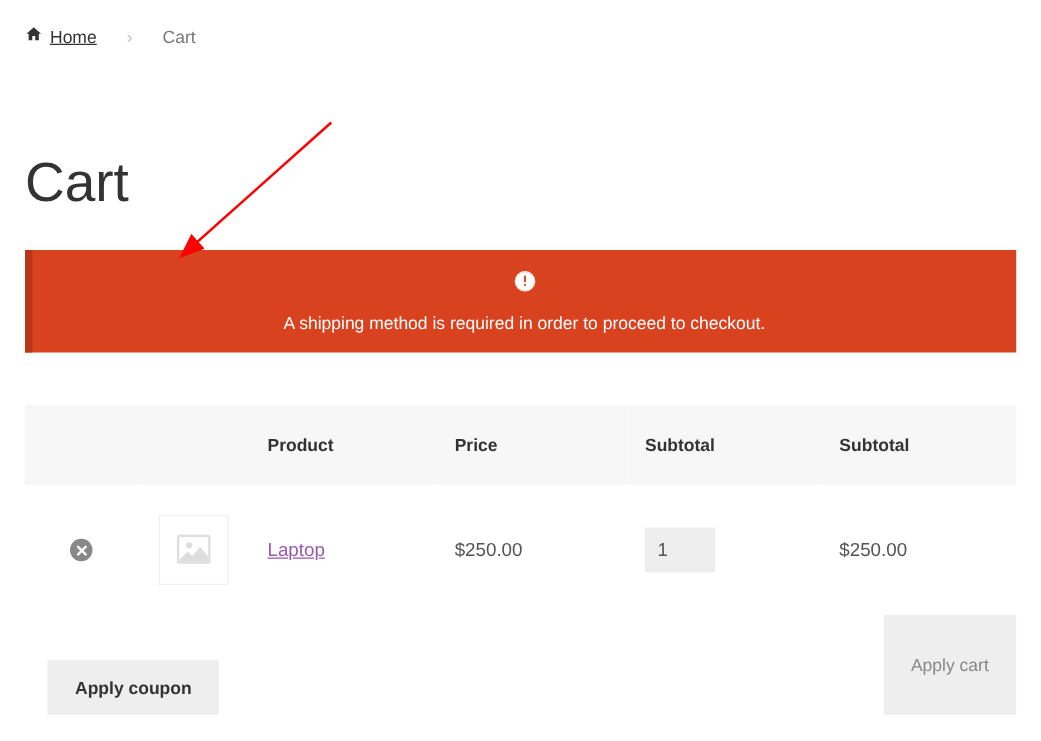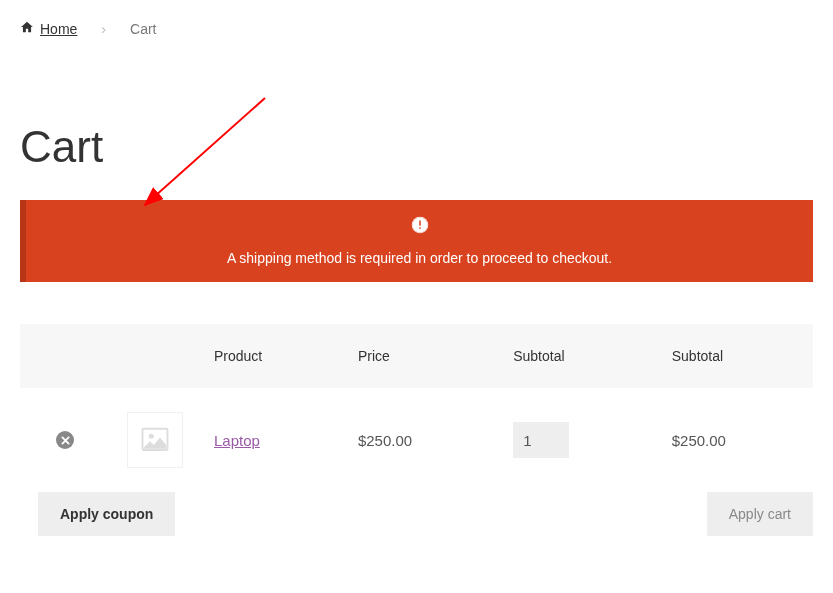--- a/index.html
+++ b/index.html
@@ -72,21 +72,21 @@
     .cart-table {
       width: 100%;
       border-collapse: collapse;
       margin-top: 42px;
       background: #fff;
     }
     .cart-table thead th {
       background: #f7f7f7;
       text-align: left;
       padding: 24px 14px;
-      font-weight: 400;
+      font-weight: 700;
       font-size: 14px;
       color: #333;
     }
     .cart-table thead th.col-remove,
     .cart-table thead th.col-thumb {
       width: 90px;
     }
     .cart-table tbody td {
       padding: 24px 14px;
       vertical-align: middle;
@@ -155,20 +155,21 @@
       color: #333;
       cursor: pointer;
     }
     .btn-disabled {
       color: #888;
       font-weight: 400;
       cursor: not-allowed;
     }
     .coupon-btn {
       margin-left: 18px;
+      margin-top: 36px;
     }
   </style>
 </head>
 <body>
 
 <div class="content-wrap">
 
   <nav class="breadcrumb">
     <span class="breadcrumb-home">
       <span>

